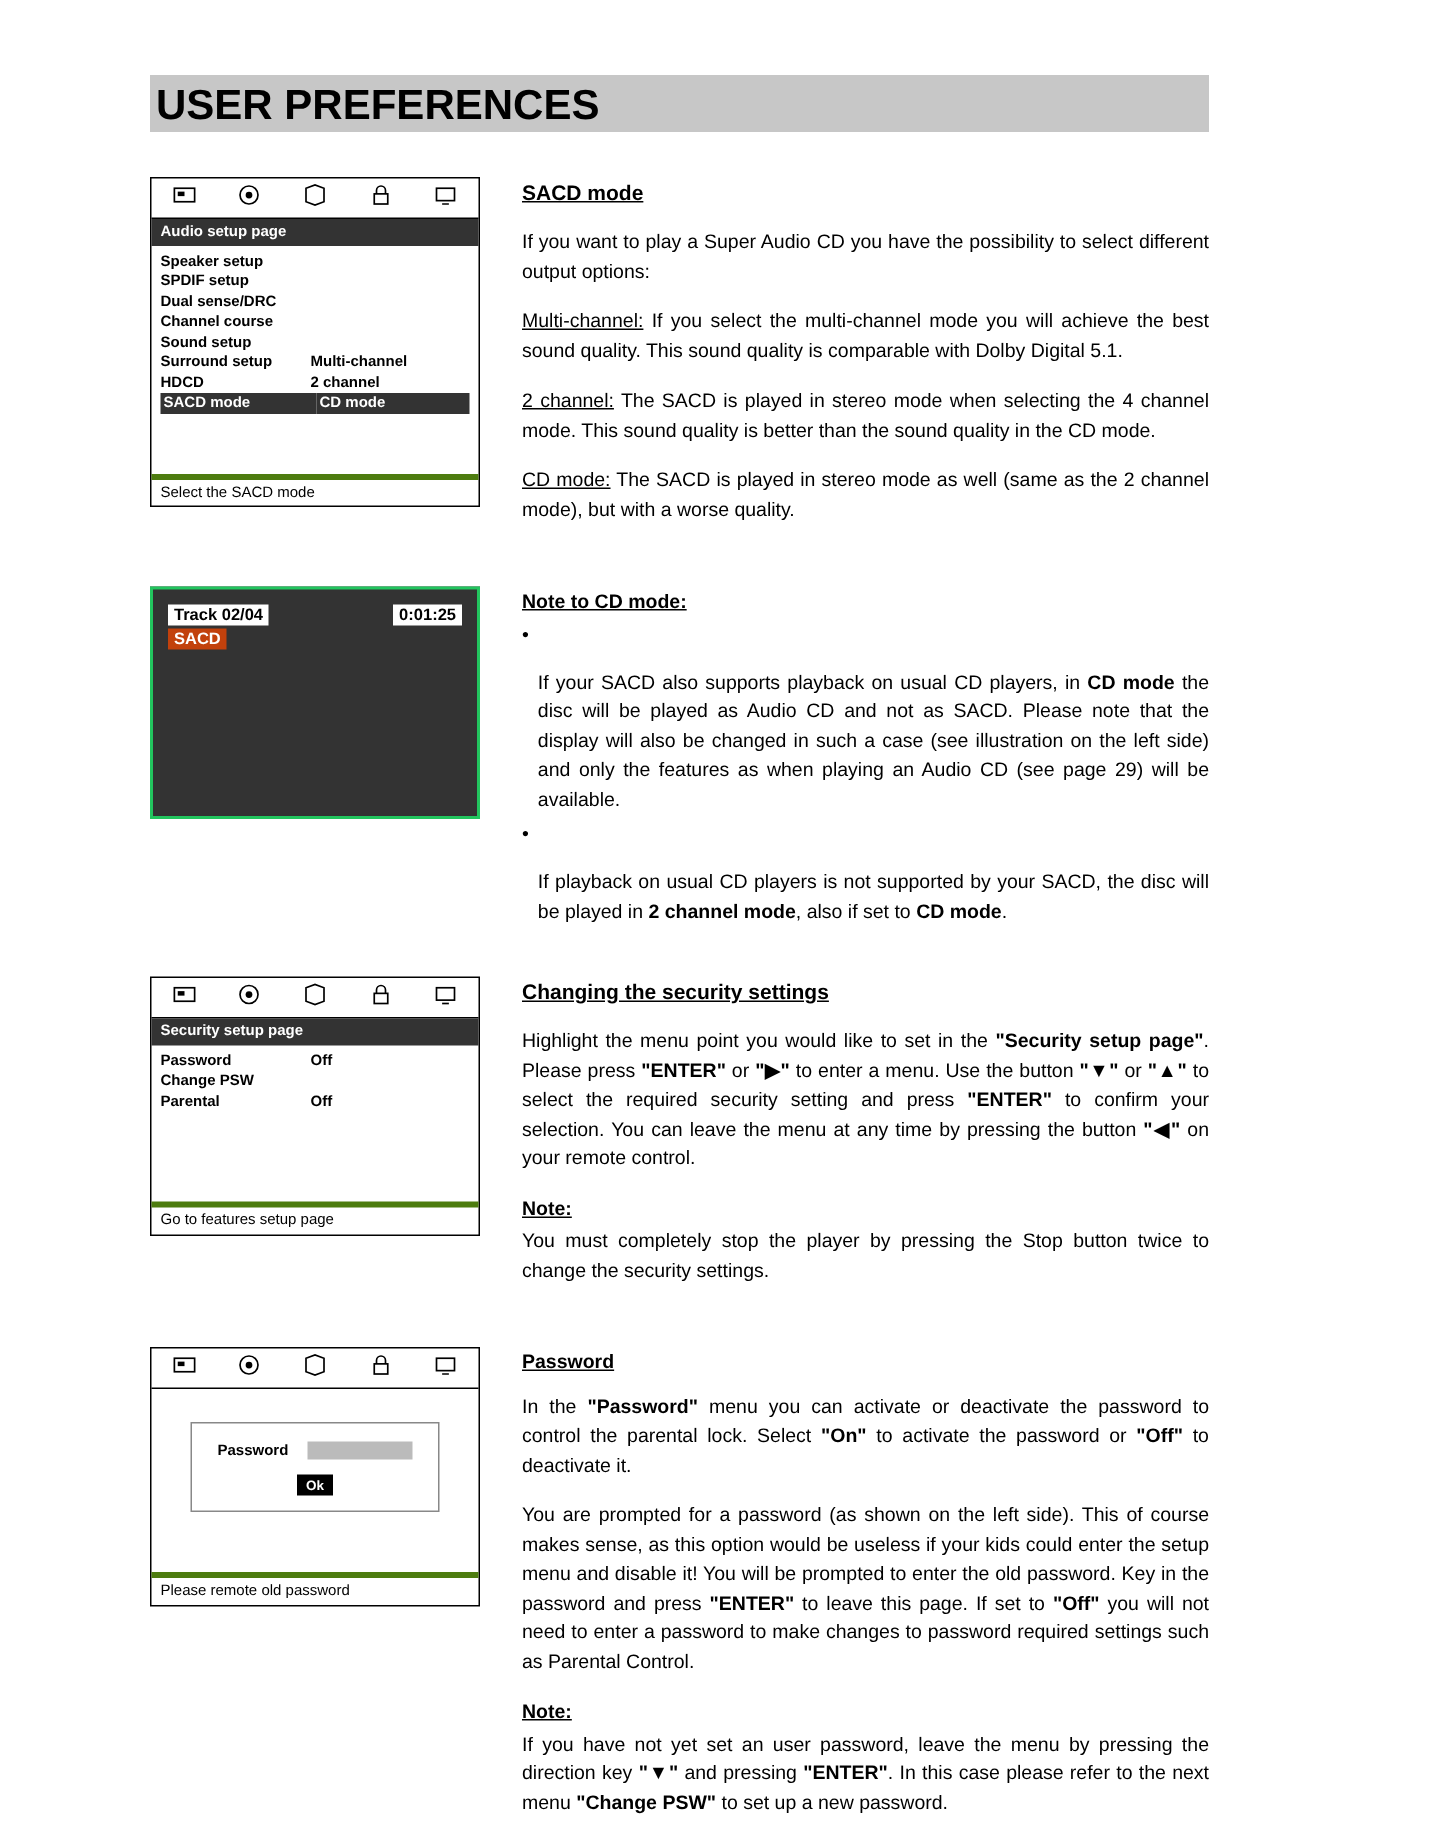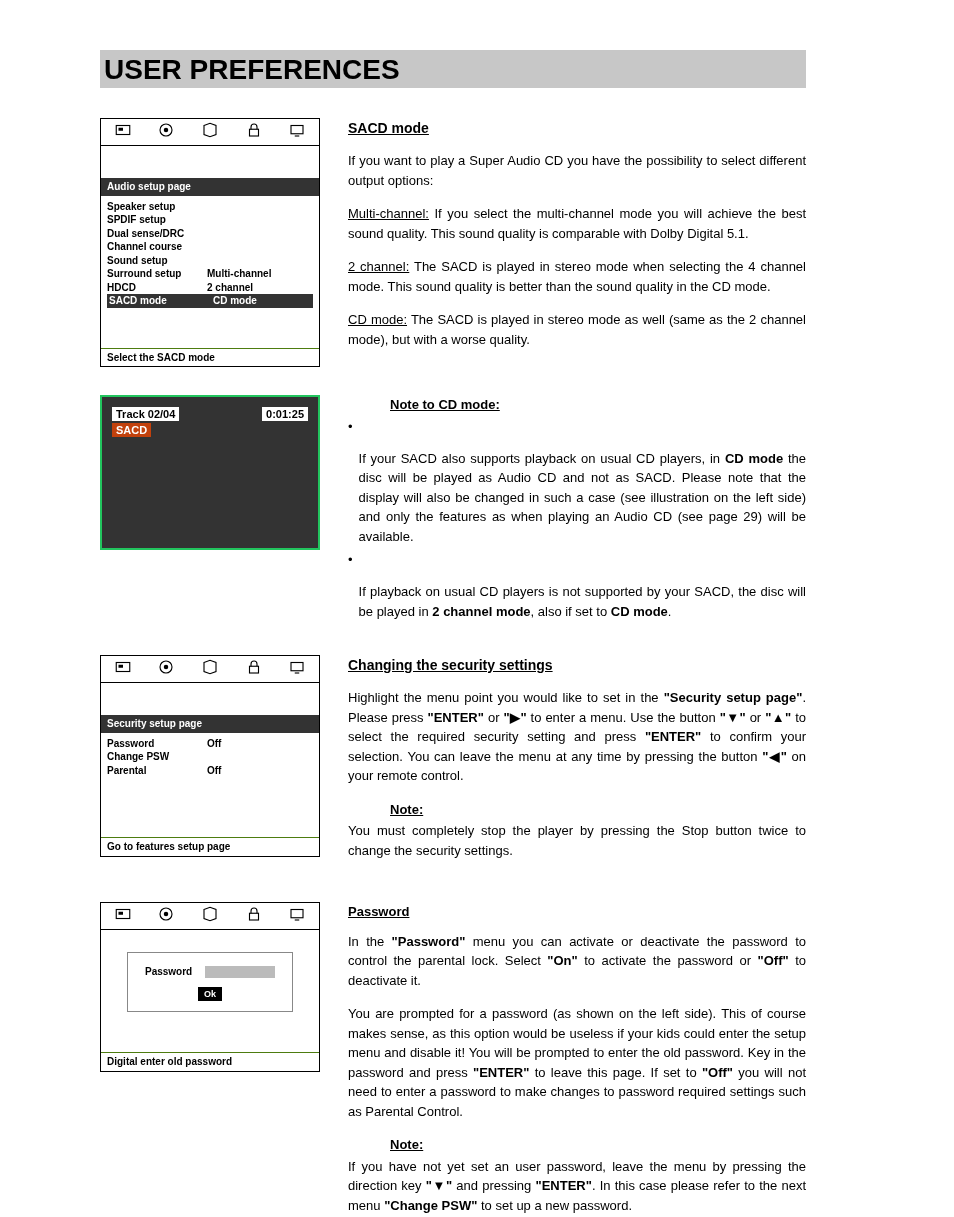--- a/index.html
+++ b/index.html
@@ -6,35 +6,35 @@
   .page{width:866px;min-height:1217px;position:relative;padding:50px 60px 40px 100px;box-sizing:border-box;}
   .title-bar{background:#c7c7c7;padding:4px 0 2px 0;margin-bottom:30px;}
   .title-bar h1{margin:0;font-size:28px;font-weight:bold;padding-left:4px;}
   .two-col{display:flex;align-items:flex-start;gap:28px;margin-bottom:28px;}
   .left-col{width:220px;flex:0 0 220px;}
   .right-col{flex:1;font-size:13px;line-height:1.5;}
   .right-col p{margin:0 0 14px 0;text-align:justify;}
   .h2{font-size:14px;font-weight:bold;text-decoration:underline;margin:0 0 12px 0;}
   .h3{font-size:13px;font-weight:bold;text-decoration:underline;margin:0 0 10px 0;}
   .inline-u{font-weight:normal;text-decoration:underline;}
-  .note-u{text-decoration:underline;font-weight:bold;margin-left:42px;}
+  .note-u{text-decoration:underline;font-weight:bold;}
   .bullet{display:flex;gap:6px;margin:0 0 4px 0;text-align:justify;}
   .bullet .dot{flex:0 0 auto;}
   .bullet .txt{flex:1;margin-top:32px;}
   
   .osd{border:1px solid #000;background:#fff;font-size:10px;line-height:1.35;}
   .osd .tabs{display:flex;justify-content:space-around;align-items:center;height:26px;border-bottom:1px solid #000;}
   .osd .tabs svg{width:18px;height:18px;}
-  .osd .bar{background:#333;color:#fff;font-weight:bold;padding:2px 6px;font-size:10px;margin-top:32px;}
+  .osd .bar{background:#333;color:#fff;font-weight:bold;padding:2px 6px;font-size:10px;}
   .osd .body{padding:4px 6px 40px 6px;position:relative;}
   .osd .row{display:flex;}
   .osd .row .l{flex:0 0 100px;font-weight:bold;}
   .osd .row .r{flex:1;font-weight:bold;}
   .osd .row.sel .l,.osd .row.sel .r{background:#333;color:#fff;padding:0 2px;display:inline-block;}
-  .osd .foot{border-top:1px solid #4d7c0f;padding:2px 6px;font-weight:bold;font-size:10px;}
+  .osd .foot{border-top:4px solid #4d7c0f;padding:2px 6px;font-weight:normal;font-size:10px;}
   
   .track{height:155px;background:#333;color:#fff;border:2px solid #22c55e;padding:10px;box-sizing:border-box;font-size:11px;font-weight:bold;}
   .track .top{display:flex;justify-content:space-between;}
   .track .pill{background:#fff;color:#000;padding:1px 4px;}
   .track .tag{background:#c2410c;padding:1px 4px;display:inline-block;margin-top:2px;}
   
   .pw-body{padding:22px 10px 30px 10px;min-height:70px;}
   .pw-inner{border:1px solid #888;margin:0 16px;padding:12px 8px 10px 8px;text-align:center;}
   .pw-label{font-weight:bold;font-size:10px;display:inline-block;margin-right:10px;}
   .pw-field{display:inline-block;width:70px;height:12px;background:#bbb;vertical-align:middle;}
@@ -220,21 +220,21 @@
         </div>
         <div class="pw-body">
           <div class="pw-inner">
             <div>
               <span class="pw-label">Password</span>
               <span class="pw-field"></span>
             </div>
             <span class="pw-ok">Ok</span>
           </div>
         </div>
-        <div class="foot">Digital enter old password</div>
+        <div class="foot">Please remote old password</div>
       </div>
     </div>
     <div class="right-col">
       <div class="h3">Password</div>
       <p><span>In the </span><b>"Password"</b><span> menu you can activate or deactivate the password to control the parental lock. Select </span><b>"On"</b><span> to activate the password or </span><b>"Off"</b><span> to deactivate it.</span></p>
       <p><span>You are prompted for a password (as shown on the left side). This of course makes sense, as this option would be useless if your kids could enter the setup menu and disable it! You will be prompted to enter the old password. Key in the password and press </span><b>"ENTER"</b><span> to leave this page. If set to </span><b>"Off"</b><span> you will not need to enter a password to make changes to password required settings such as Parental Control.</span></p>
       <div class="note-u" style="margin-bottom:2px;">Note: </div>
       <p><span>If you have not yet set an user password, leave the menu by pressing the direction key </span><b>"▼"</b><span> and pressing </span><b>"ENTER"</b><span>. In this case please refer to the next menu </span><b>"Change PSW"</b><span> to set up a new password.</span></p>
     </div>
   </div>

